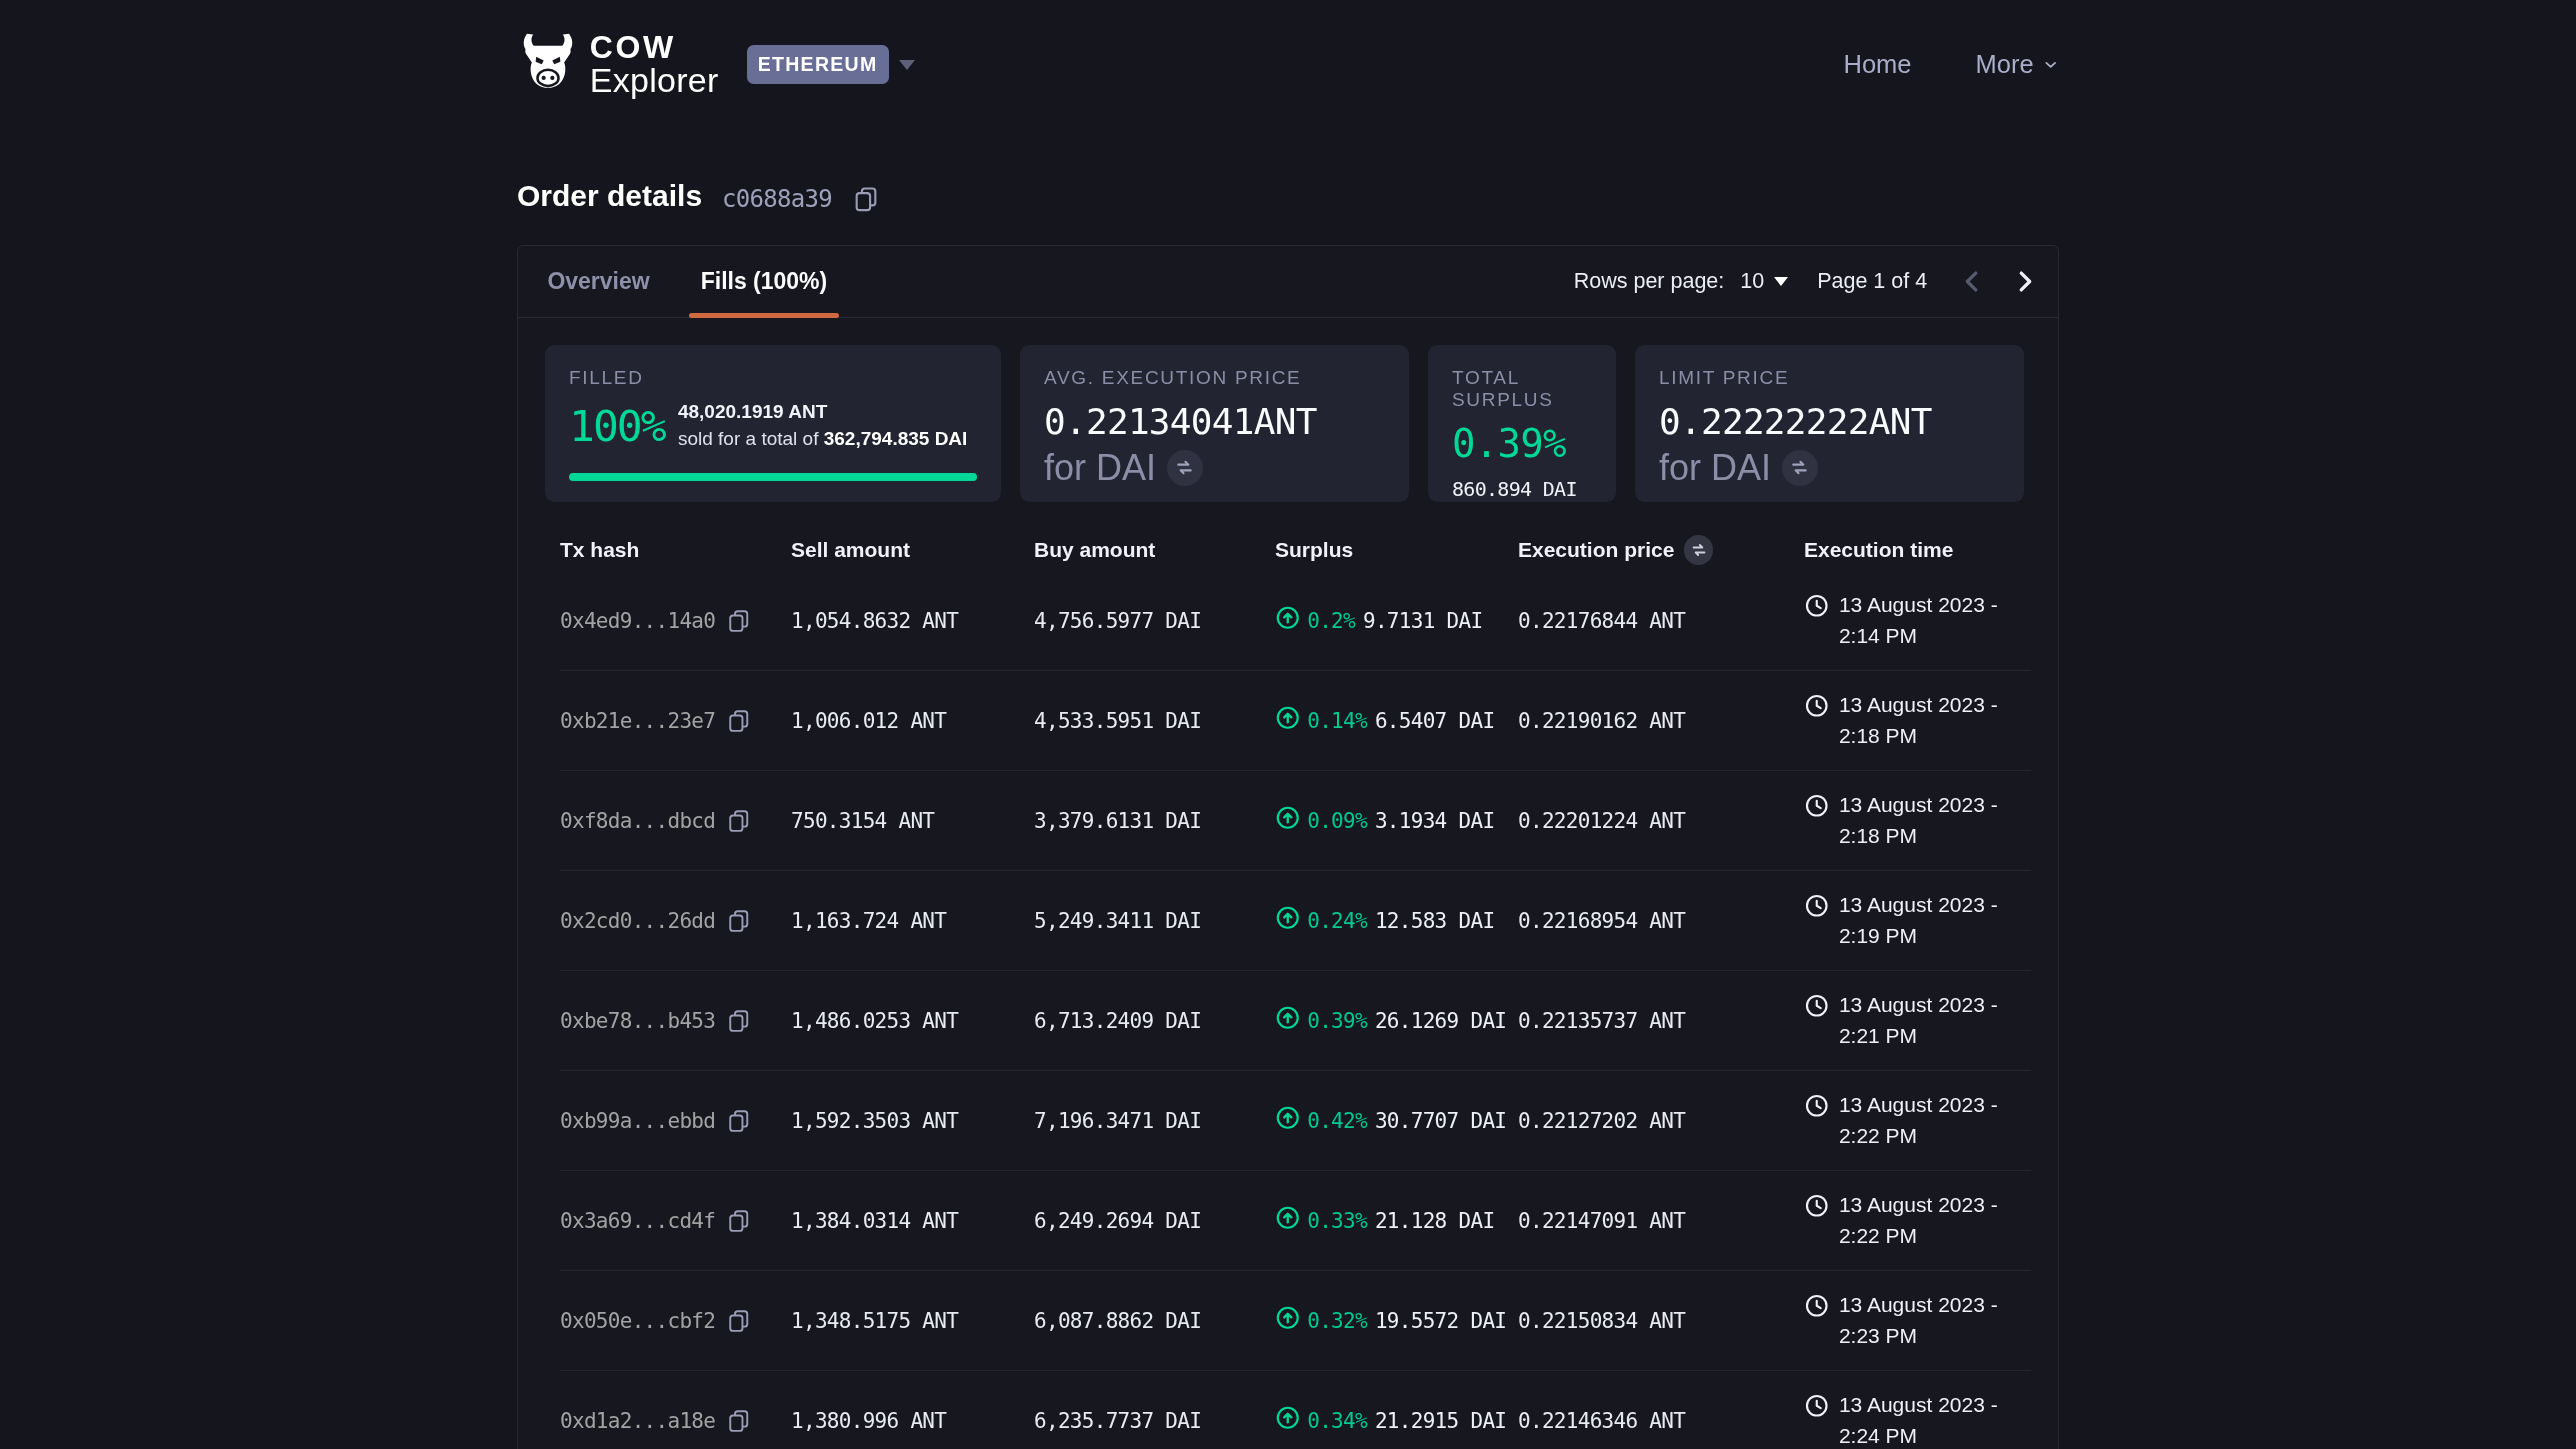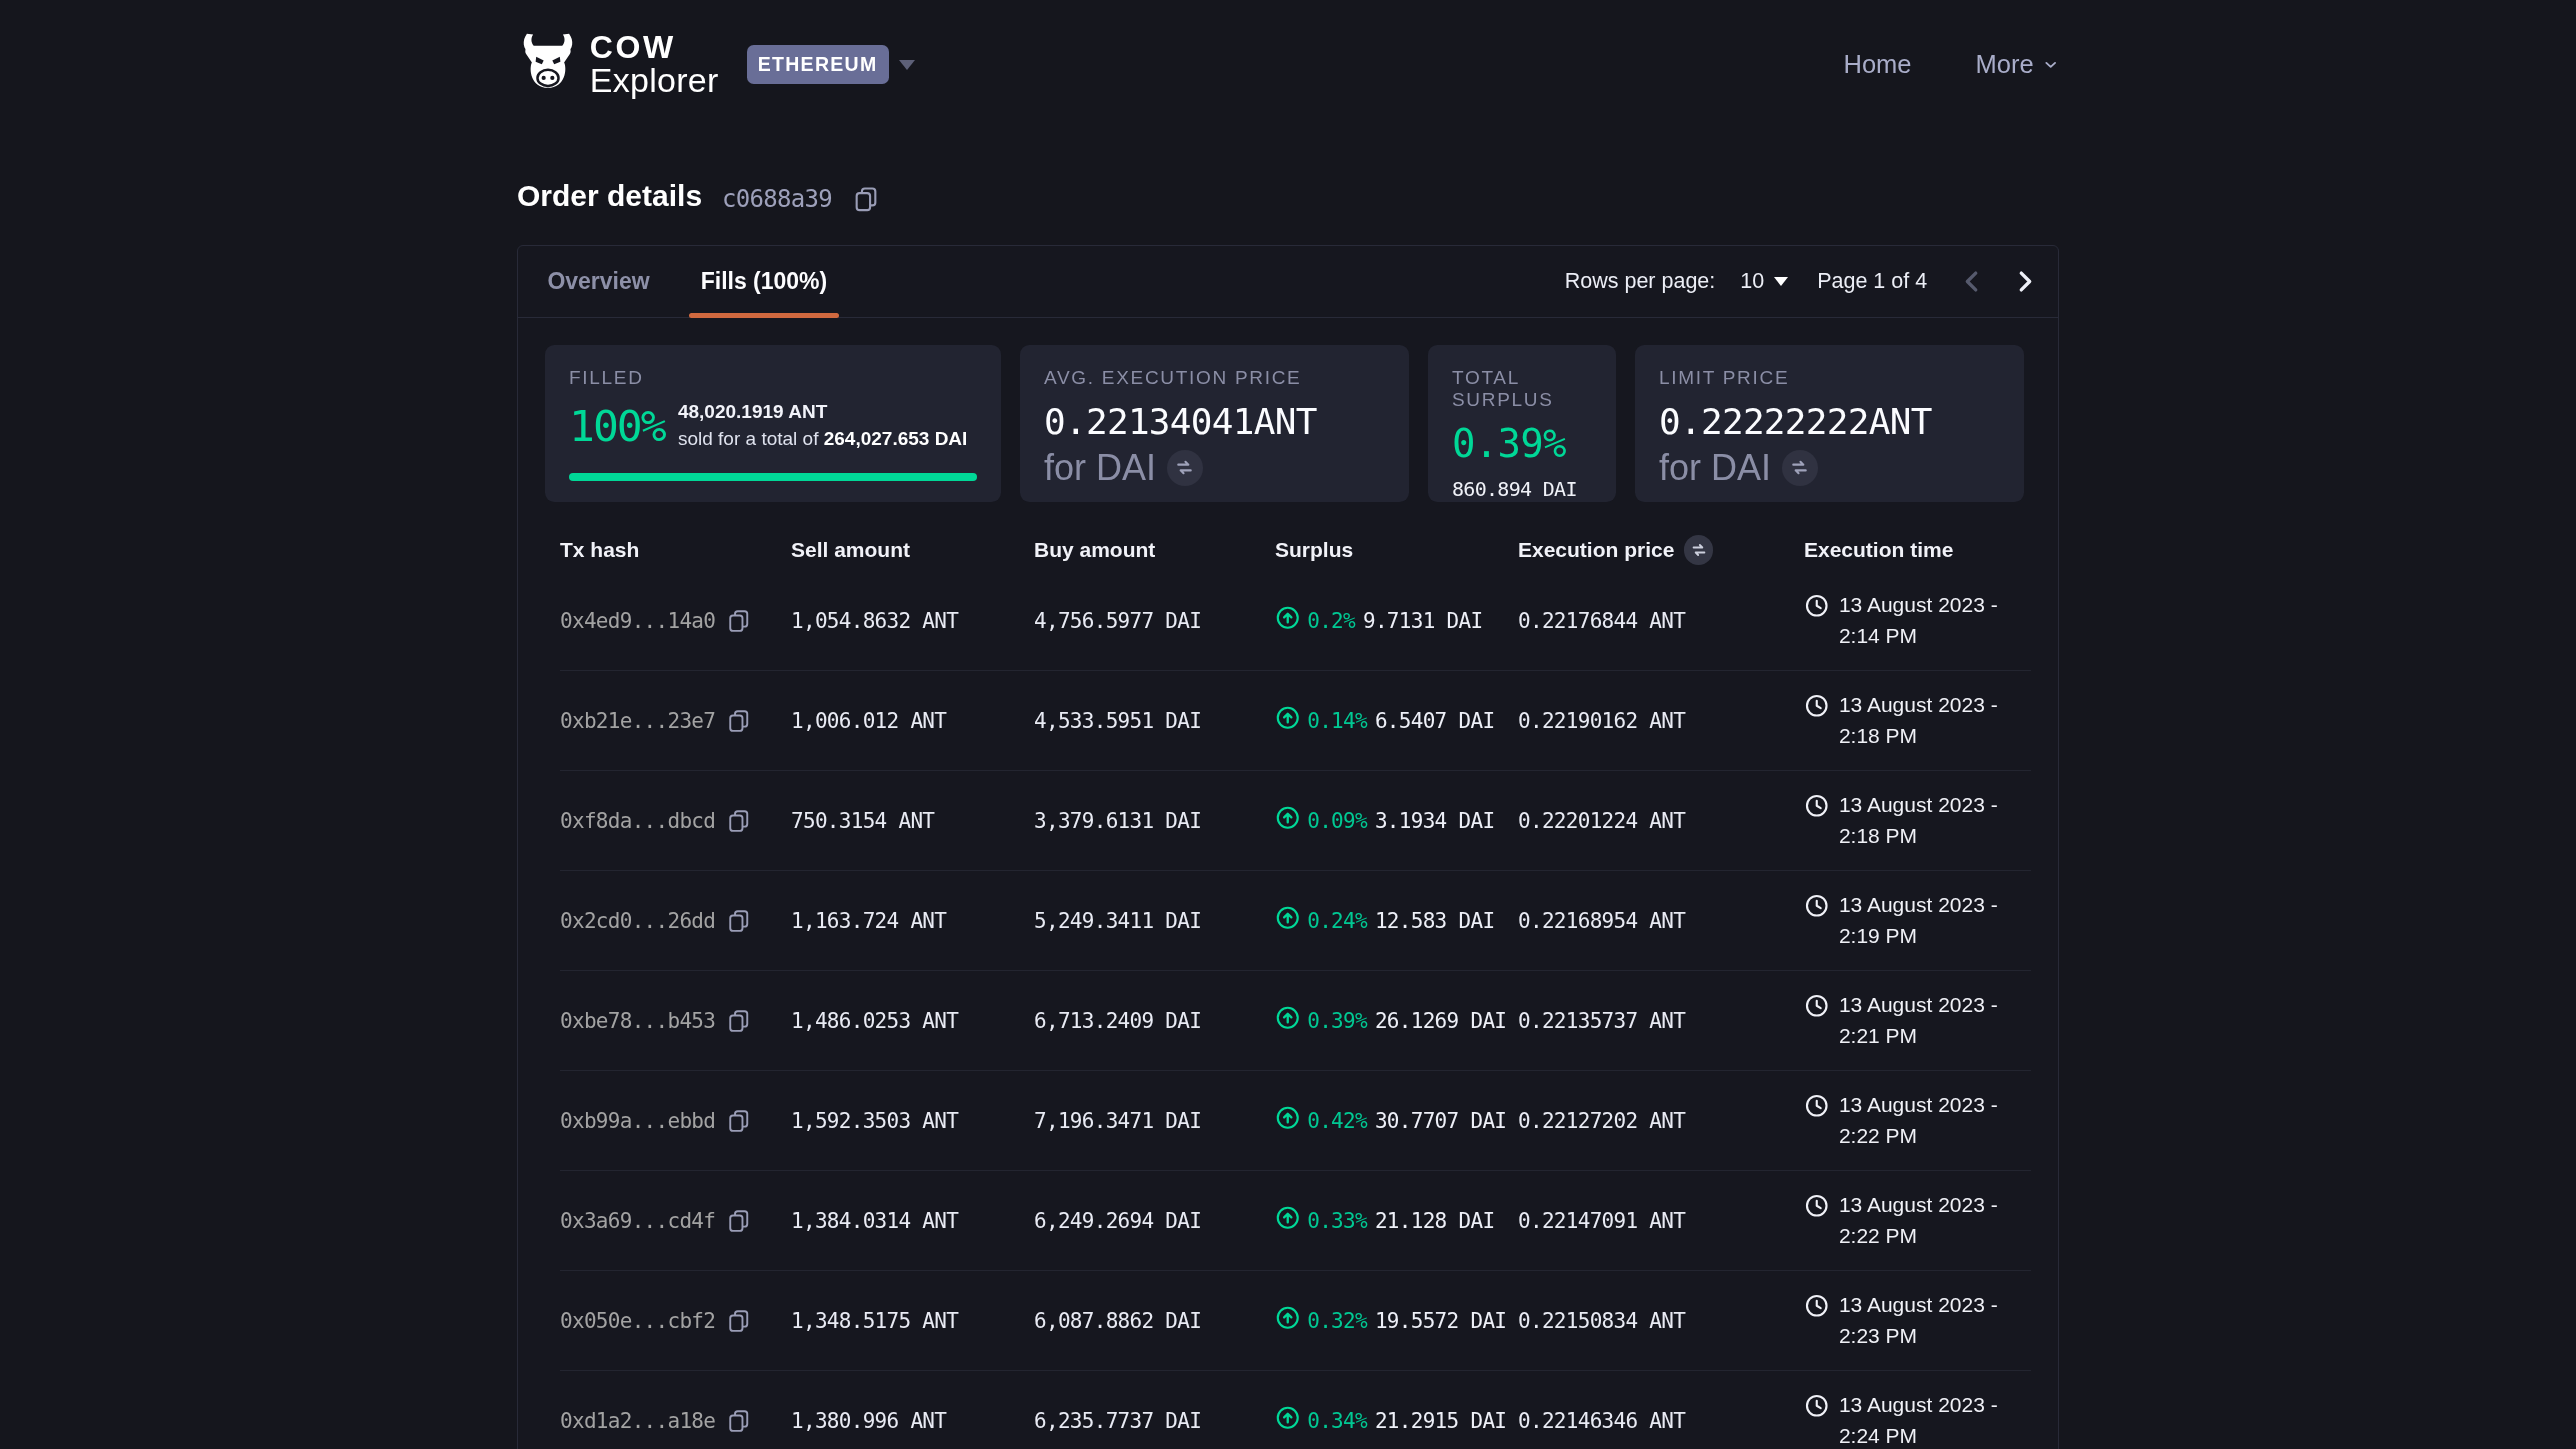--- a/index.html
+++ b/index.html
@@ -30,21 +30,21 @@
   
   .panel{margin-top:32px;border:1.3px solid #282a38;border-radius:6px;height:1208px;background:#16171f;}
   .tabs-row{height:71px;display:flex;align-items:center;padding:0 17.4px;border-bottom:1.3px solid #282a38;}
   .tab{height:100%;display:flex;align-items:center;padding:0 12px;font-size:23px;cursor:pointer;position:relative;}
   .tab + .tab{margin-left:27px;}
   .tab.inactive{color:#8d90a8;font-weight:600;}
   .tab.active{color:#fdfdff;font-weight:700;}
   .tab.active::after{content:"";position:absolute;left:0;right:0;bottom:-1.3px;height:5.4px;
     background:#d0693f;border-radius:2.7px;}
   .table-controls{margin-left:auto;display:flex;align-items:center;gap:29.5px;font-size:21.5px;color:#eceef6;}
-  .rpp{display:flex;align-items:center;gap:25px;margin-left:28px;}
+  .rpp{display:flex;align-items:center;gap:16px;margin-left:28px;}
   .rpp-select{display:flex;align-items:center;gap:9.4px;cursor:pointer;}
   .rpp-caret{width:0;height:0;border-left:7.4px solid transparent;border-right:7.4px solid transparent;
     border-top:9.4px solid #ffffff;}
   .pager{display:flex;align-items:center;gap:20px;}
   .pg-btn{width:32px;height:32px;display:flex;align-items:center;justify-content:center;cursor:pointer;}
 
   
   .cards{display:flex;gap:19px;margin:27px;}
   .card{background:#222431;border-radius:9.4px;padding:21.5px 24px;display:flex;flex-direction:column;box-sizing:border-box;height:157px;}
   .card-label{font-size:19px;letter-spacing:1.7px;color:#8b8ea6;}
@@ -168,21 +168,21 @@
     </div>
 
     <div class="cards">
 
       <div class="card card-filled">
         <div class="card-label">FILLED</div>
         <div class="filled-content">
           <span class="filled-pct mono">100%</span>
           <span class="filled-detail">
             <div class="l1">48,020.1919 ANT</div>
-            <div><span class="dim">sold for a total of </span><span class="strong">264,027.653 DAI</span></div>
+            <div><span class="dim">sold for a total of </span><span class="strong">362,794.835 DAI</span></div>
           </span>
         </div>
         <div class="progress" style="width: 100%;"></div>
       </div>
 
       <div class="card card-price">
         <div class="card-label">AVG. EXECUTION PRICE</div>
         <div class="price-value mono">0.22134041ANT</div>
         <div class="price-unit">
           <span>for DAI</span>

